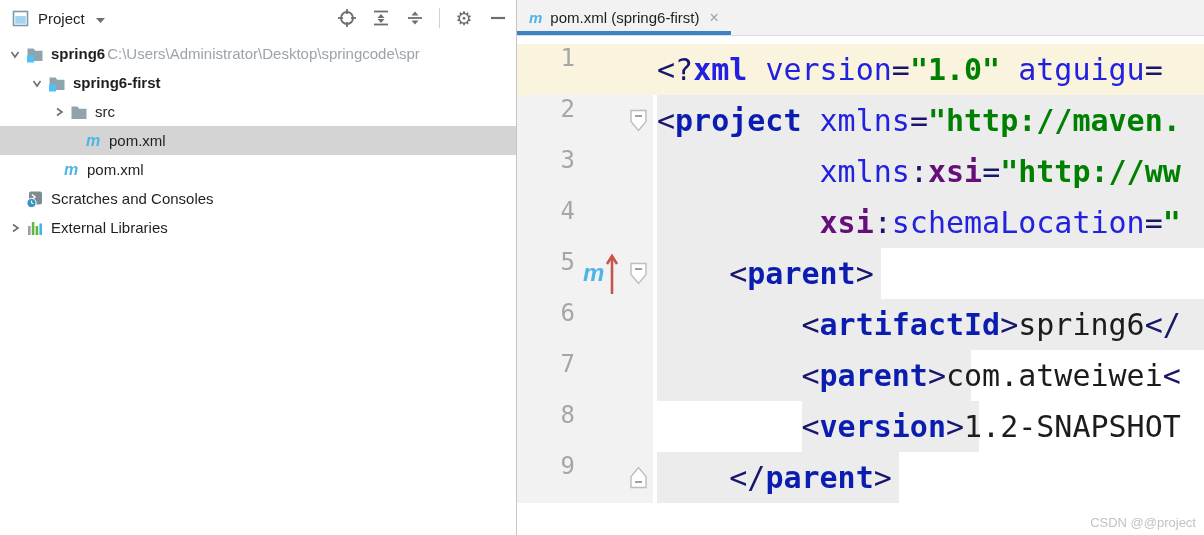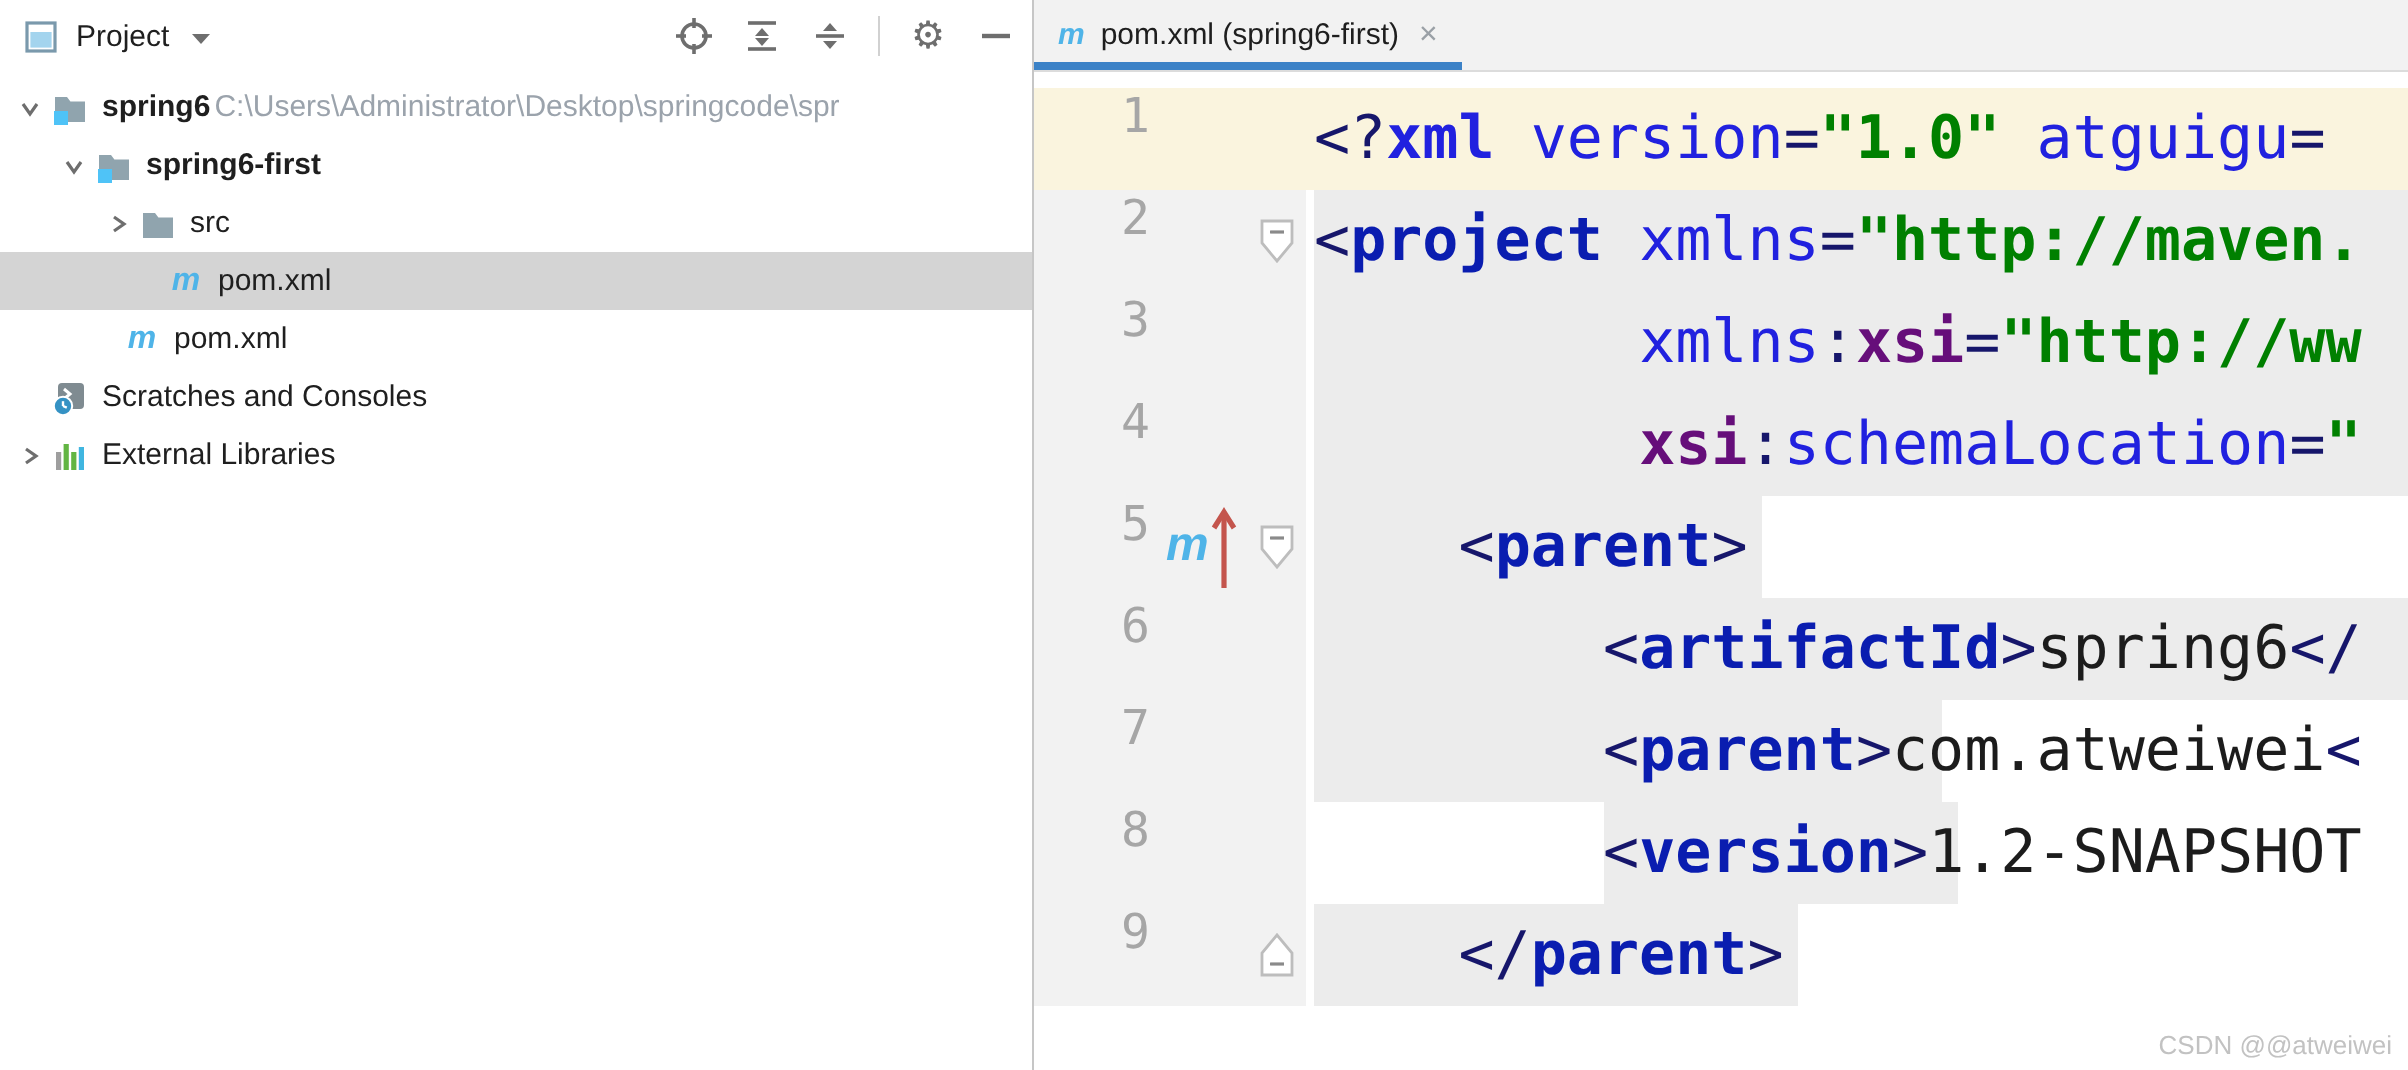--- a/index.html
+++ b/index.html
@@ -284,14 +284,14 @@
           <div class="cline"><span class="chip" style="left: 4px; right: 0px;"></span><span class="ctext"><span class="pl">         </span><span class="ns">xsi</span><span class="eq">:</span><span class="attr">schemaLocation</span><span class="eq">=</span><span class="str">"</span></span></div>
           <div class="cline"><span class="chip" style="left: 4px; width: 224.018px;"></span><span class="ctext"><span class="pl">    </span><span class="br">&lt;</span><span class="tag">parent</span><span class="br">&gt;</span></span></div>
           <div class="cline"><span class="chip" style="left: 4px; right: 0px;"></span><span class="ctext"><span class="pl">        </span><span class="br">&lt;</span><span class="tag">artifactId</span><span class="br">&gt;</span><span class="tx">spring6</span><span class="br">&lt;/</span></span></div>
           <div class="cline"><span class="chip" style="left: 4px; width: 314.348px;"></span><span class="ctext"><span class="pl">        </span><span class="br">&lt;</span><span class="tag">parent</span><span class="br">&gt;</span><span class="tx">com.atweiwei</span><span class="br">&lt;</span></span></div>
           <div class="cline"><span class="chip" style="left: 148.528px; width: 177.047px;"></span><span class="ctext"><span class="pl">        </span><span class="br">&lt;</span><span class="tag">version</span><span class="br">&gt;</span><span class="tx">1.2-SNAPSHOT</span></span></div>
           <div class="cline"><span class="chip" style="left: 4px; width: 242.084px;"></span><span class="ctext"><span class="pl">    </span><span class="br">&lt;/</span><span class="tag">parent</span><span class="br">&gt;</span></span></div>
         </div>
     </div>
   </div>
 
-  <div class="watermark">CSDN @@atweiwei</div>
+  <div class="watermark">CSDN @@project</div>
 </div>
 
 </body></html>

